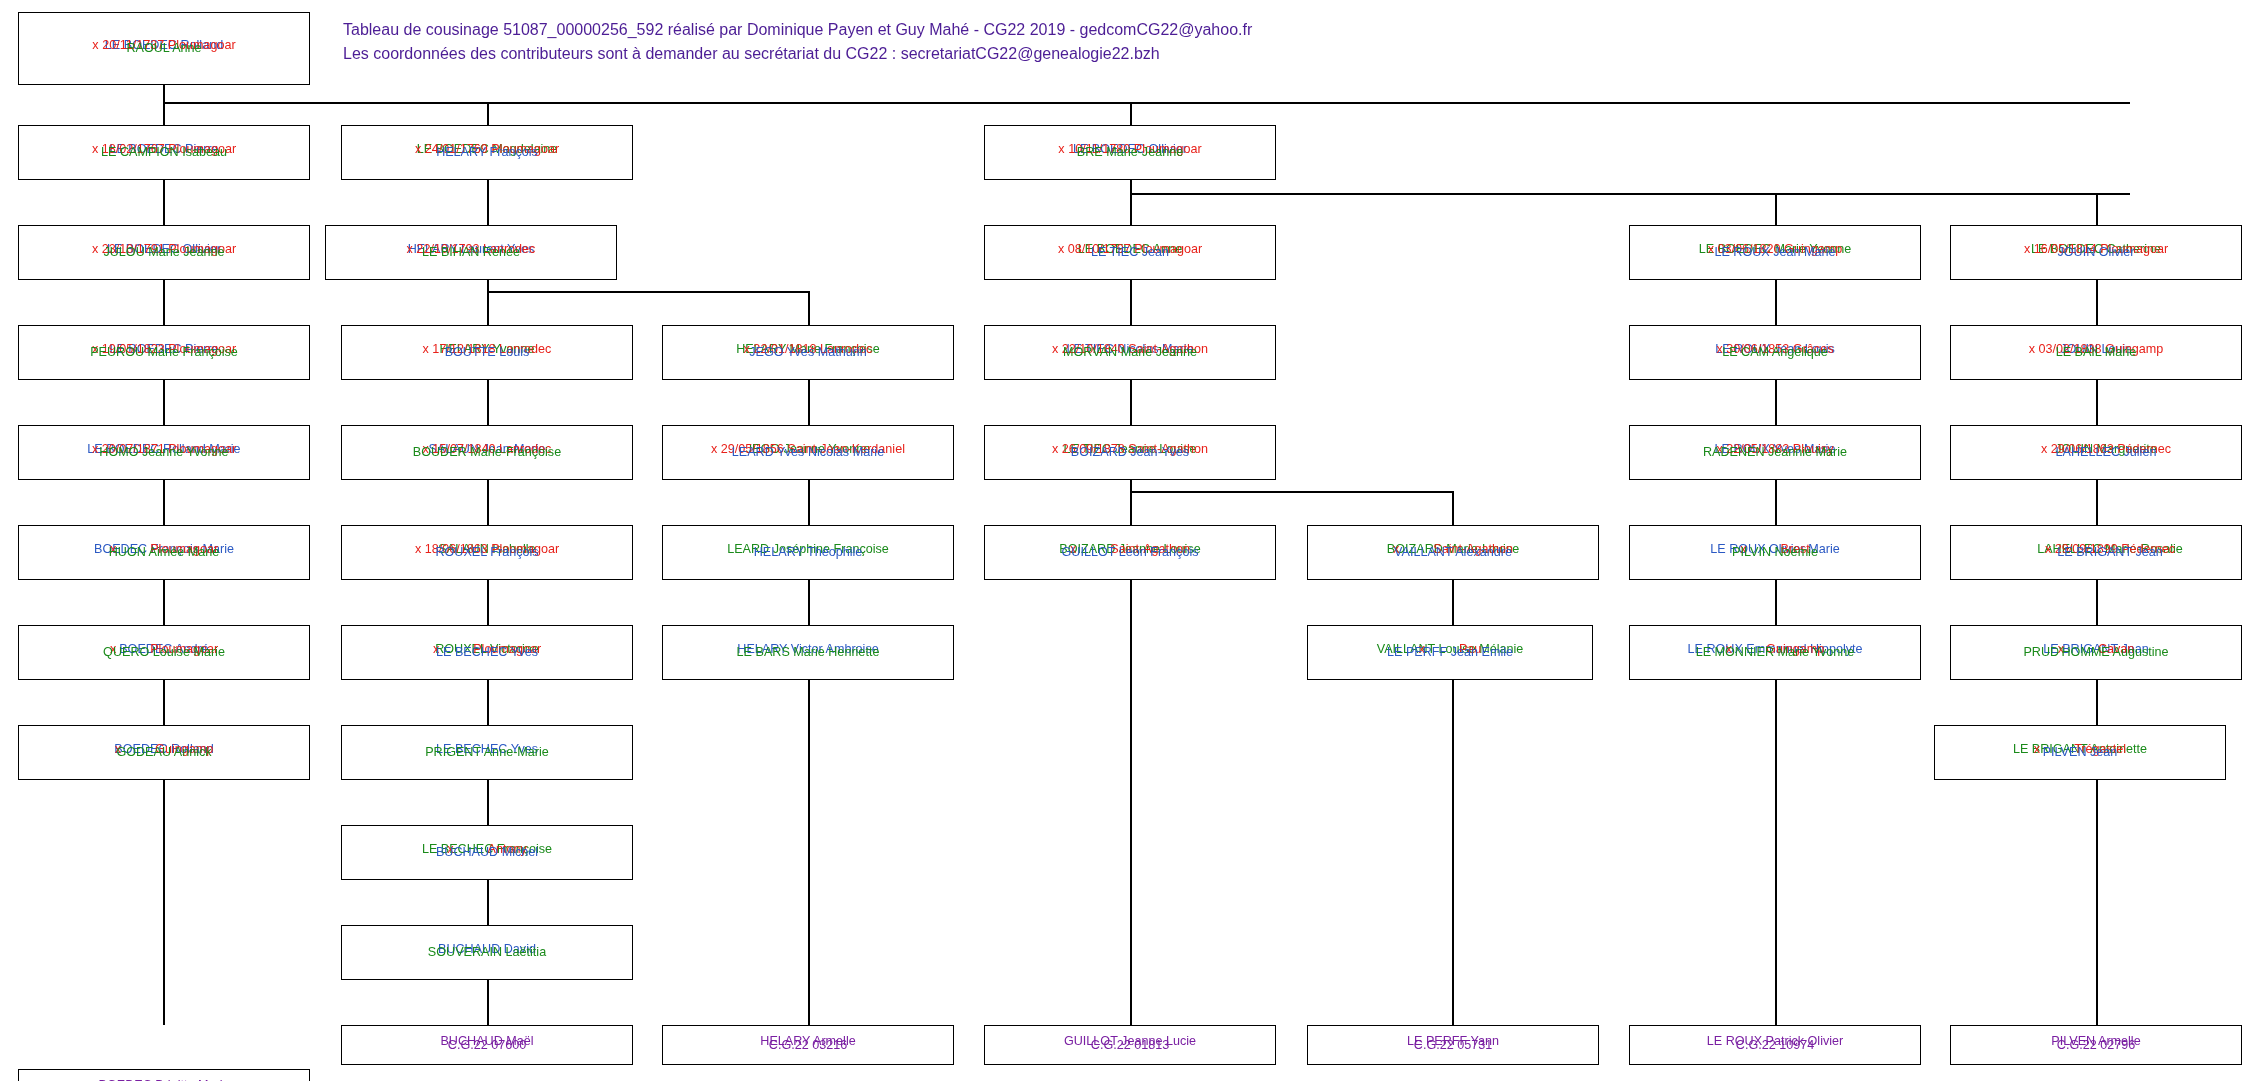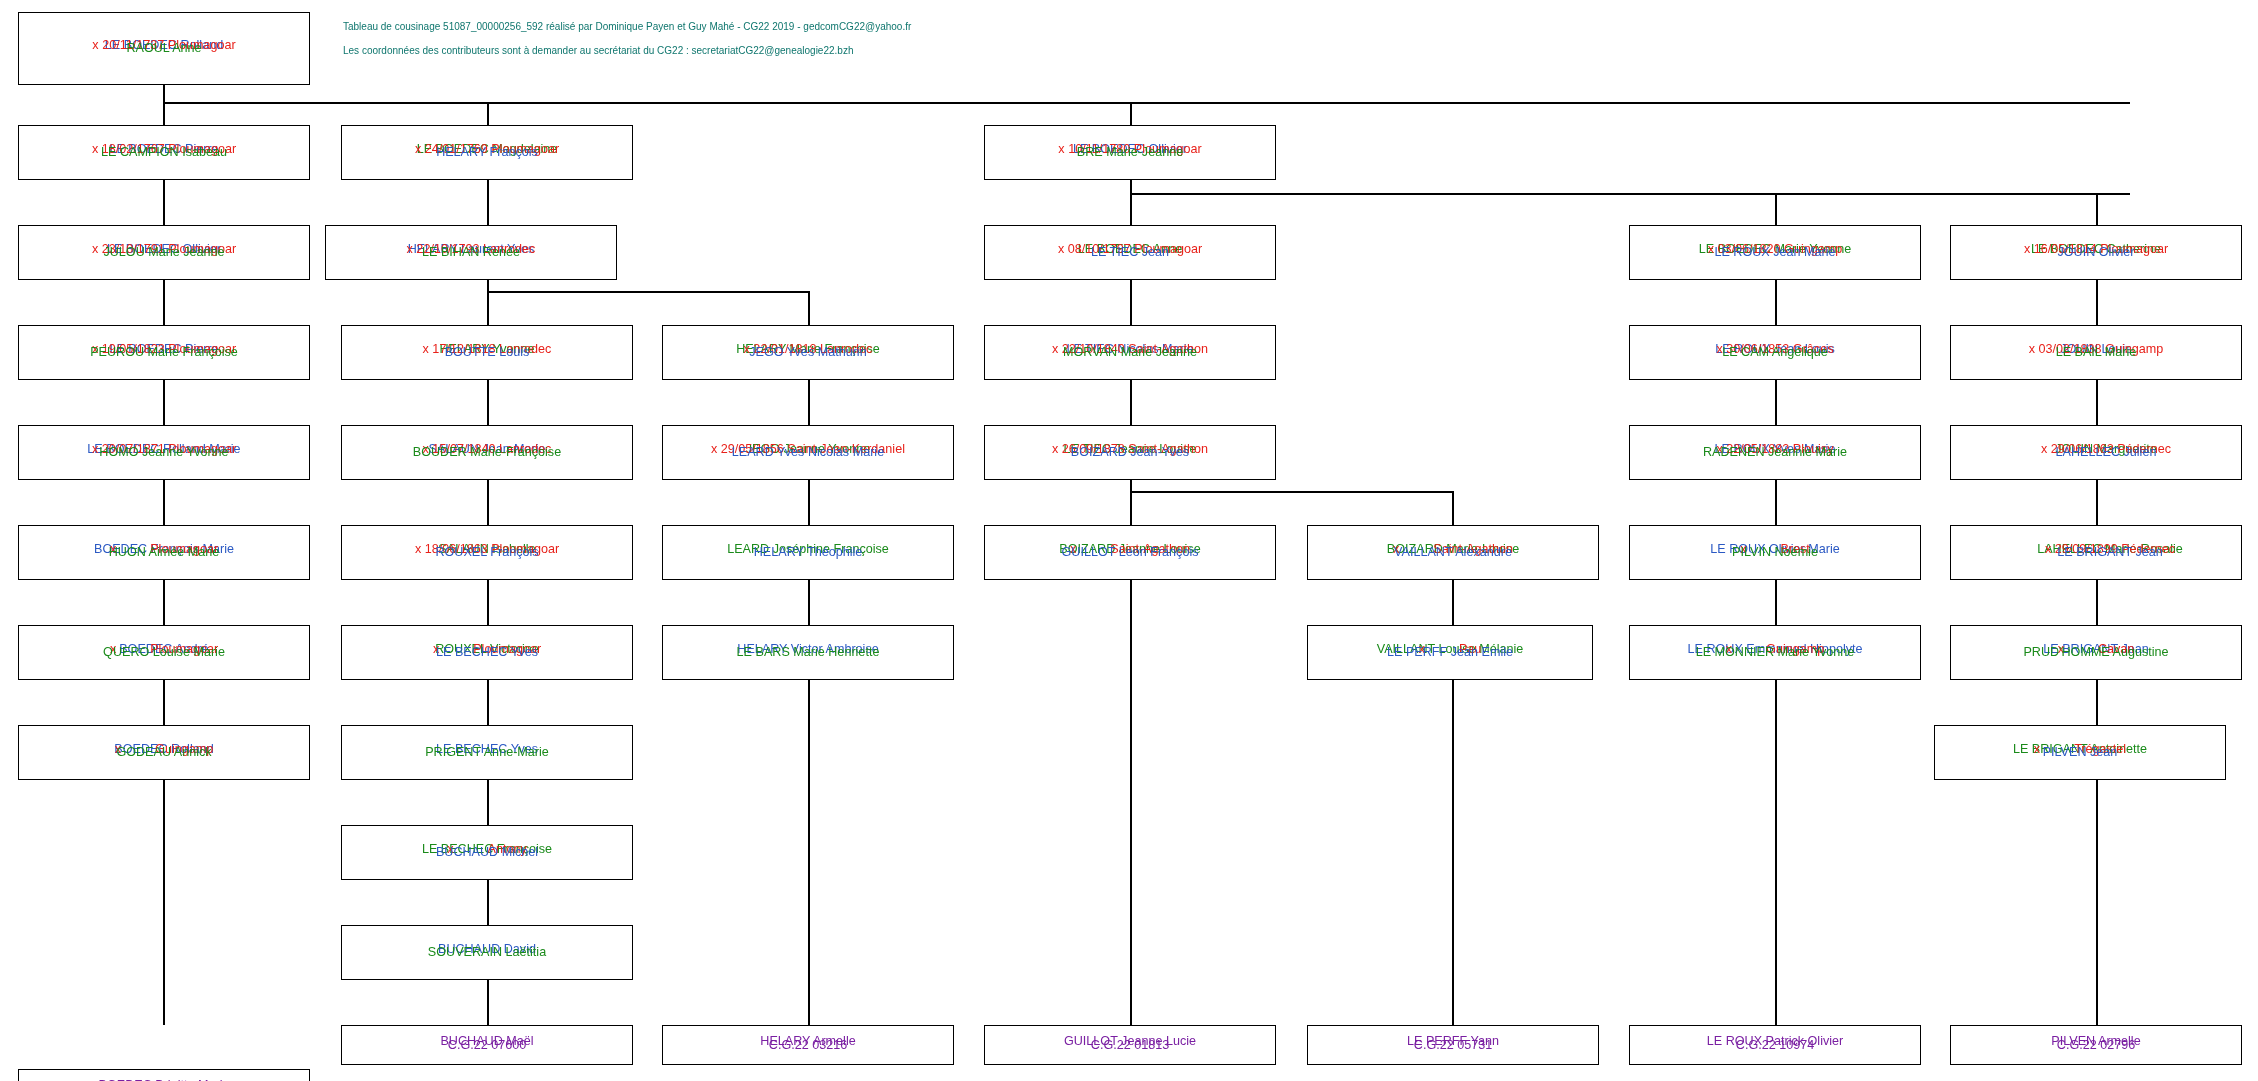--- a/index.html
+++ b/index.html
@@ -13,22 +13,22 @@
   }
   #canvas {
     position: relative;
     width: 2258px;
     height: 1081px;
     background: #ffffff;
     overflow: hidden;
   }
   .header-text {
     position: absolute;
-    font-size: 10px;
-    color: #0f766e;
+    font-size: 16px;
+    color: #4c1d95;
     white-space: nowrap;
     line-height: 1.0;
   }
   .box {
     position: absolute;
     box-sizing: border-box;
     border: 1.6px solid #000000;
     background: #ffffff;
     display: flex;
     flex-direction: column;

